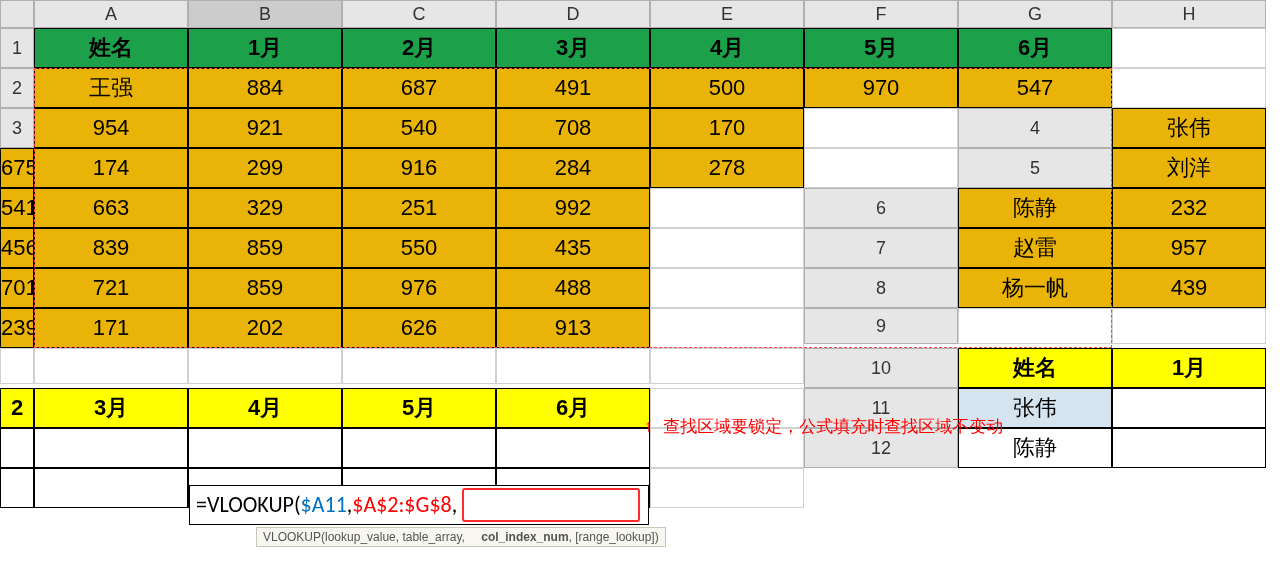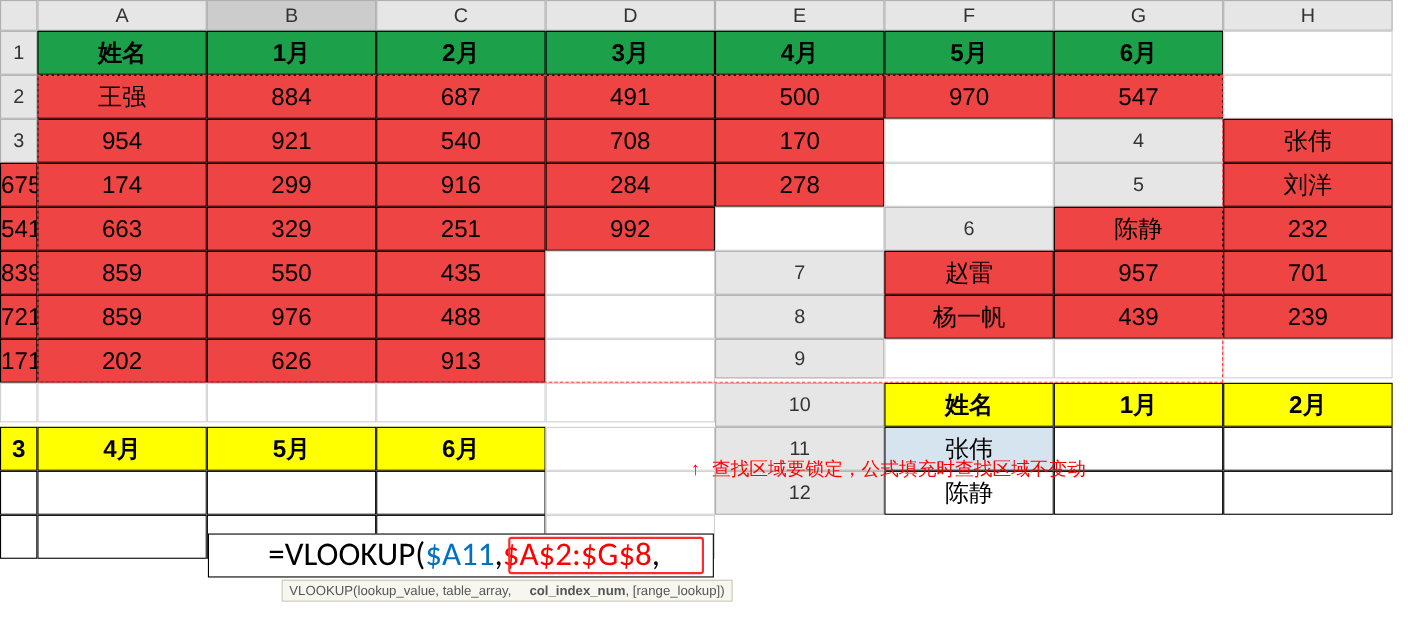--- a/index.html
+++ b/index.html
@@ -25,36 +25,36 @@
     .rowhdr { height: 40px; line-height: 38px; }
     .rowhdr.r9 { height: 36px; line-height: 34px; }
     .cell {
       border: 1px solid #d0d0d0;
       text-align: center;
       height: 40px; line-height: 38px;
       font-size: 22px;
       background: #fff;
     }
     .thead { background: #1ca04a; color:#000; font-weight: bold; border: 1px solid #000; }
-    .tcell { background: #ef4444; border: 1px solid #000; }
+    .tcell { background: #eab308; border: 1px solid #000; }
     .yhead { background: #ffff00; color:#000; font-weight: bold; border: 1px solid #000; }
     .ycell { background: #fff; border: 1px solid #000; }
     .r9cell { height: 36px; line-height: 34px; }
     .selA11 { background: #d6e4f0; }
     .formula-overlay {
       position: absolute;
       left: 189px; top: 485px;
       height: 40px;
       width: 460px;
       background: #fff;
       border: 1px solid #000;
-      font-size: 30px;
+      font-size: 22px;
       padding-left: 6px;
       line-height: 38px;
-      text-align: center;
+      text-align: left;
       font-family: Calibri, Arial, sans-serif;
       z-index: 10;
     }
     .fp-black { color:#000; }
     .fp-blue { color: #0070c0; }
     .fp-red { color: #ff0000; }
     .redbox {
       position: absolute;
       border: 2px solid #ff2a2a;
       border-radius: 3px;
@@ -68,21 +68,21 @@
       color: #555;
       background: #f7f7f0;
       border: 1px solid #c8c8b8;
       padding: 2px 6px;
       z-index: 15;
       font-family: Tahoma, Arial, sans-serif;
     }
     .tip .bold { font-weight: bold; margin-left: 13px; }
     .annot {
       position: absolute;
-      left: 628px; top: 415px;
+      left: 644px; top: 415px;
       color: #ff0000;
       font-size: 17px;
       z-index: 8;
     }
     .arrow { color:#ff0000; font-size:17px; margin-right: 6px;}
     .marching {
       position: absolute;
       left: 34px; top: 68px;
       width: 1078px; height: 280px;
       border: 1px dashed #ff4444;
@@ -141,20 +141,21 @@
     <div class="cell tcell">刘洋</div>
     <div class="cell tcell">541</div>
     <div class="cell tcell">663</div>
     <div class="cell tcell">329</div>
     <div class="cell tcell">251</div>
     <div class="cell tcell">992</div>
     <div class="cell"></div>
     <div class="rowhdr">6</div>
     <div class="cell tcell">陈静</div>
     <div class="cell tcell">232</div>
+    <div class="cell tcell">456</div>
     <div class="cell tcell">839</div>
     <div class="cell tcell">859</div>
     <div class="cell tcell">550</div>
     <div class="cell tcell">435</div>
     <div class="cell"></div>
     <div class="rowhdr">7</div>
     <div class="cell tcell">赵雷</div>
     <div class="cell tcell">957</div>
     <div class="cell tcell">701</div>
     <div class="cell tcell">721</div>

